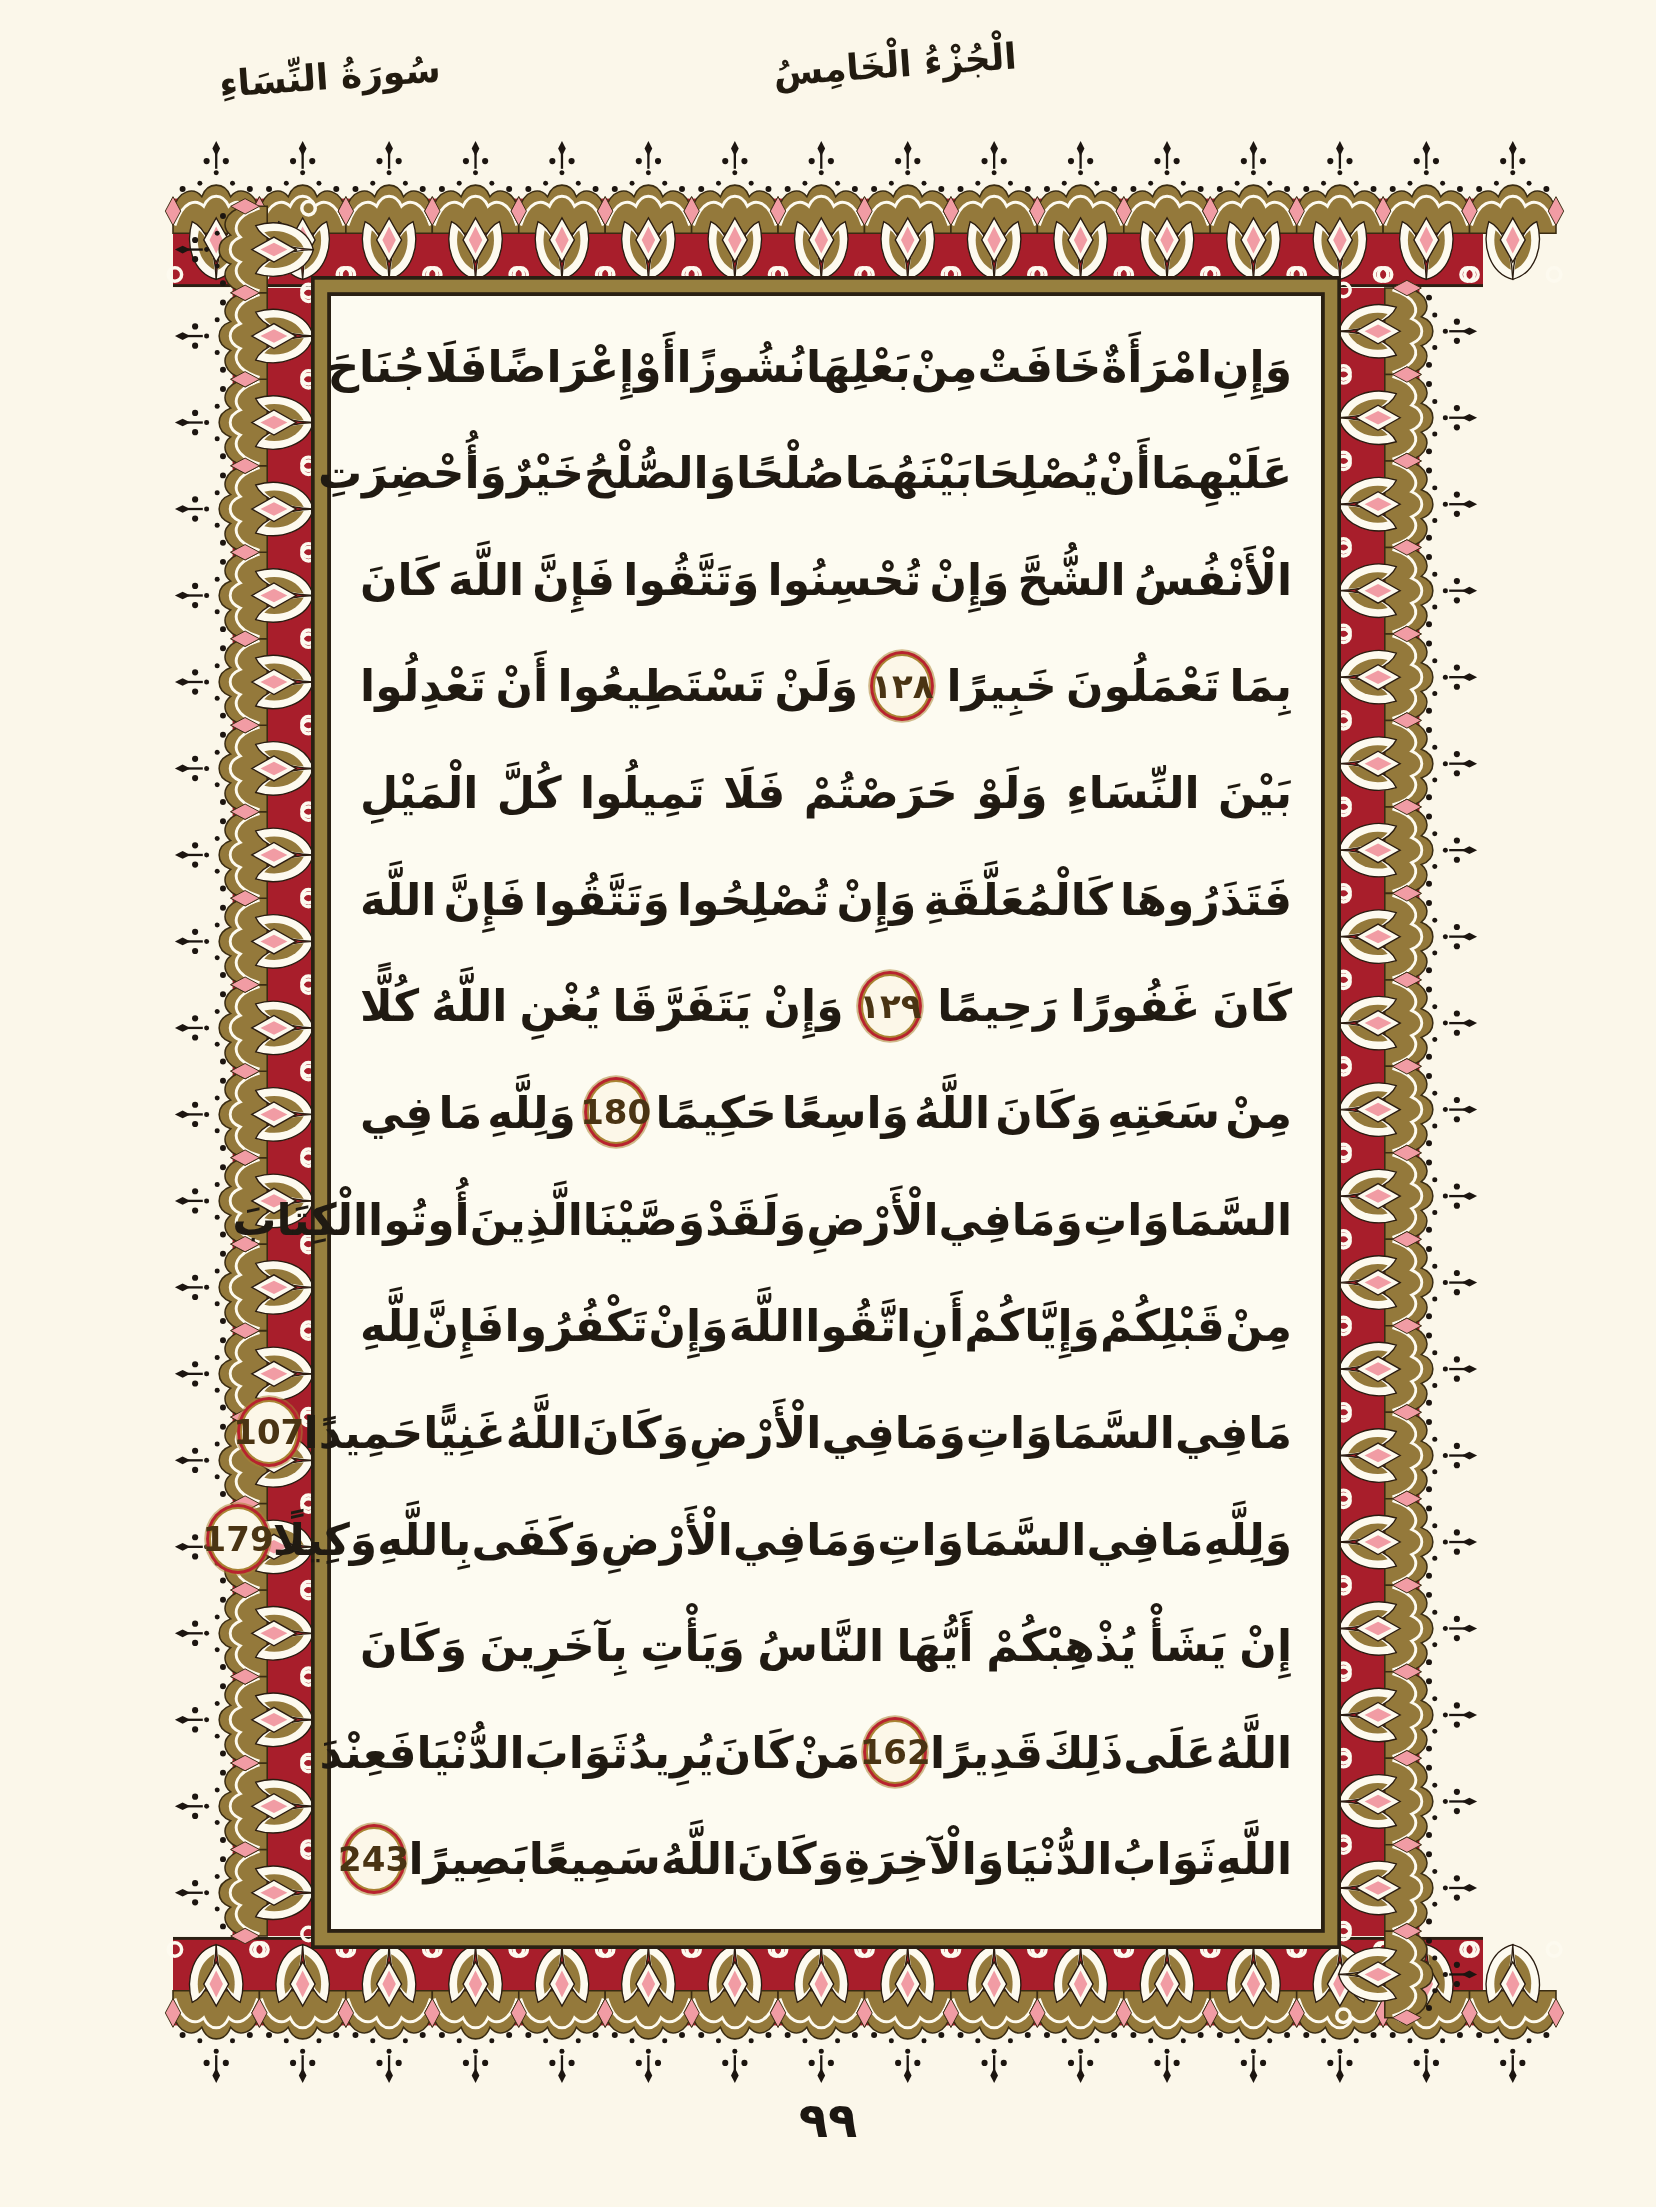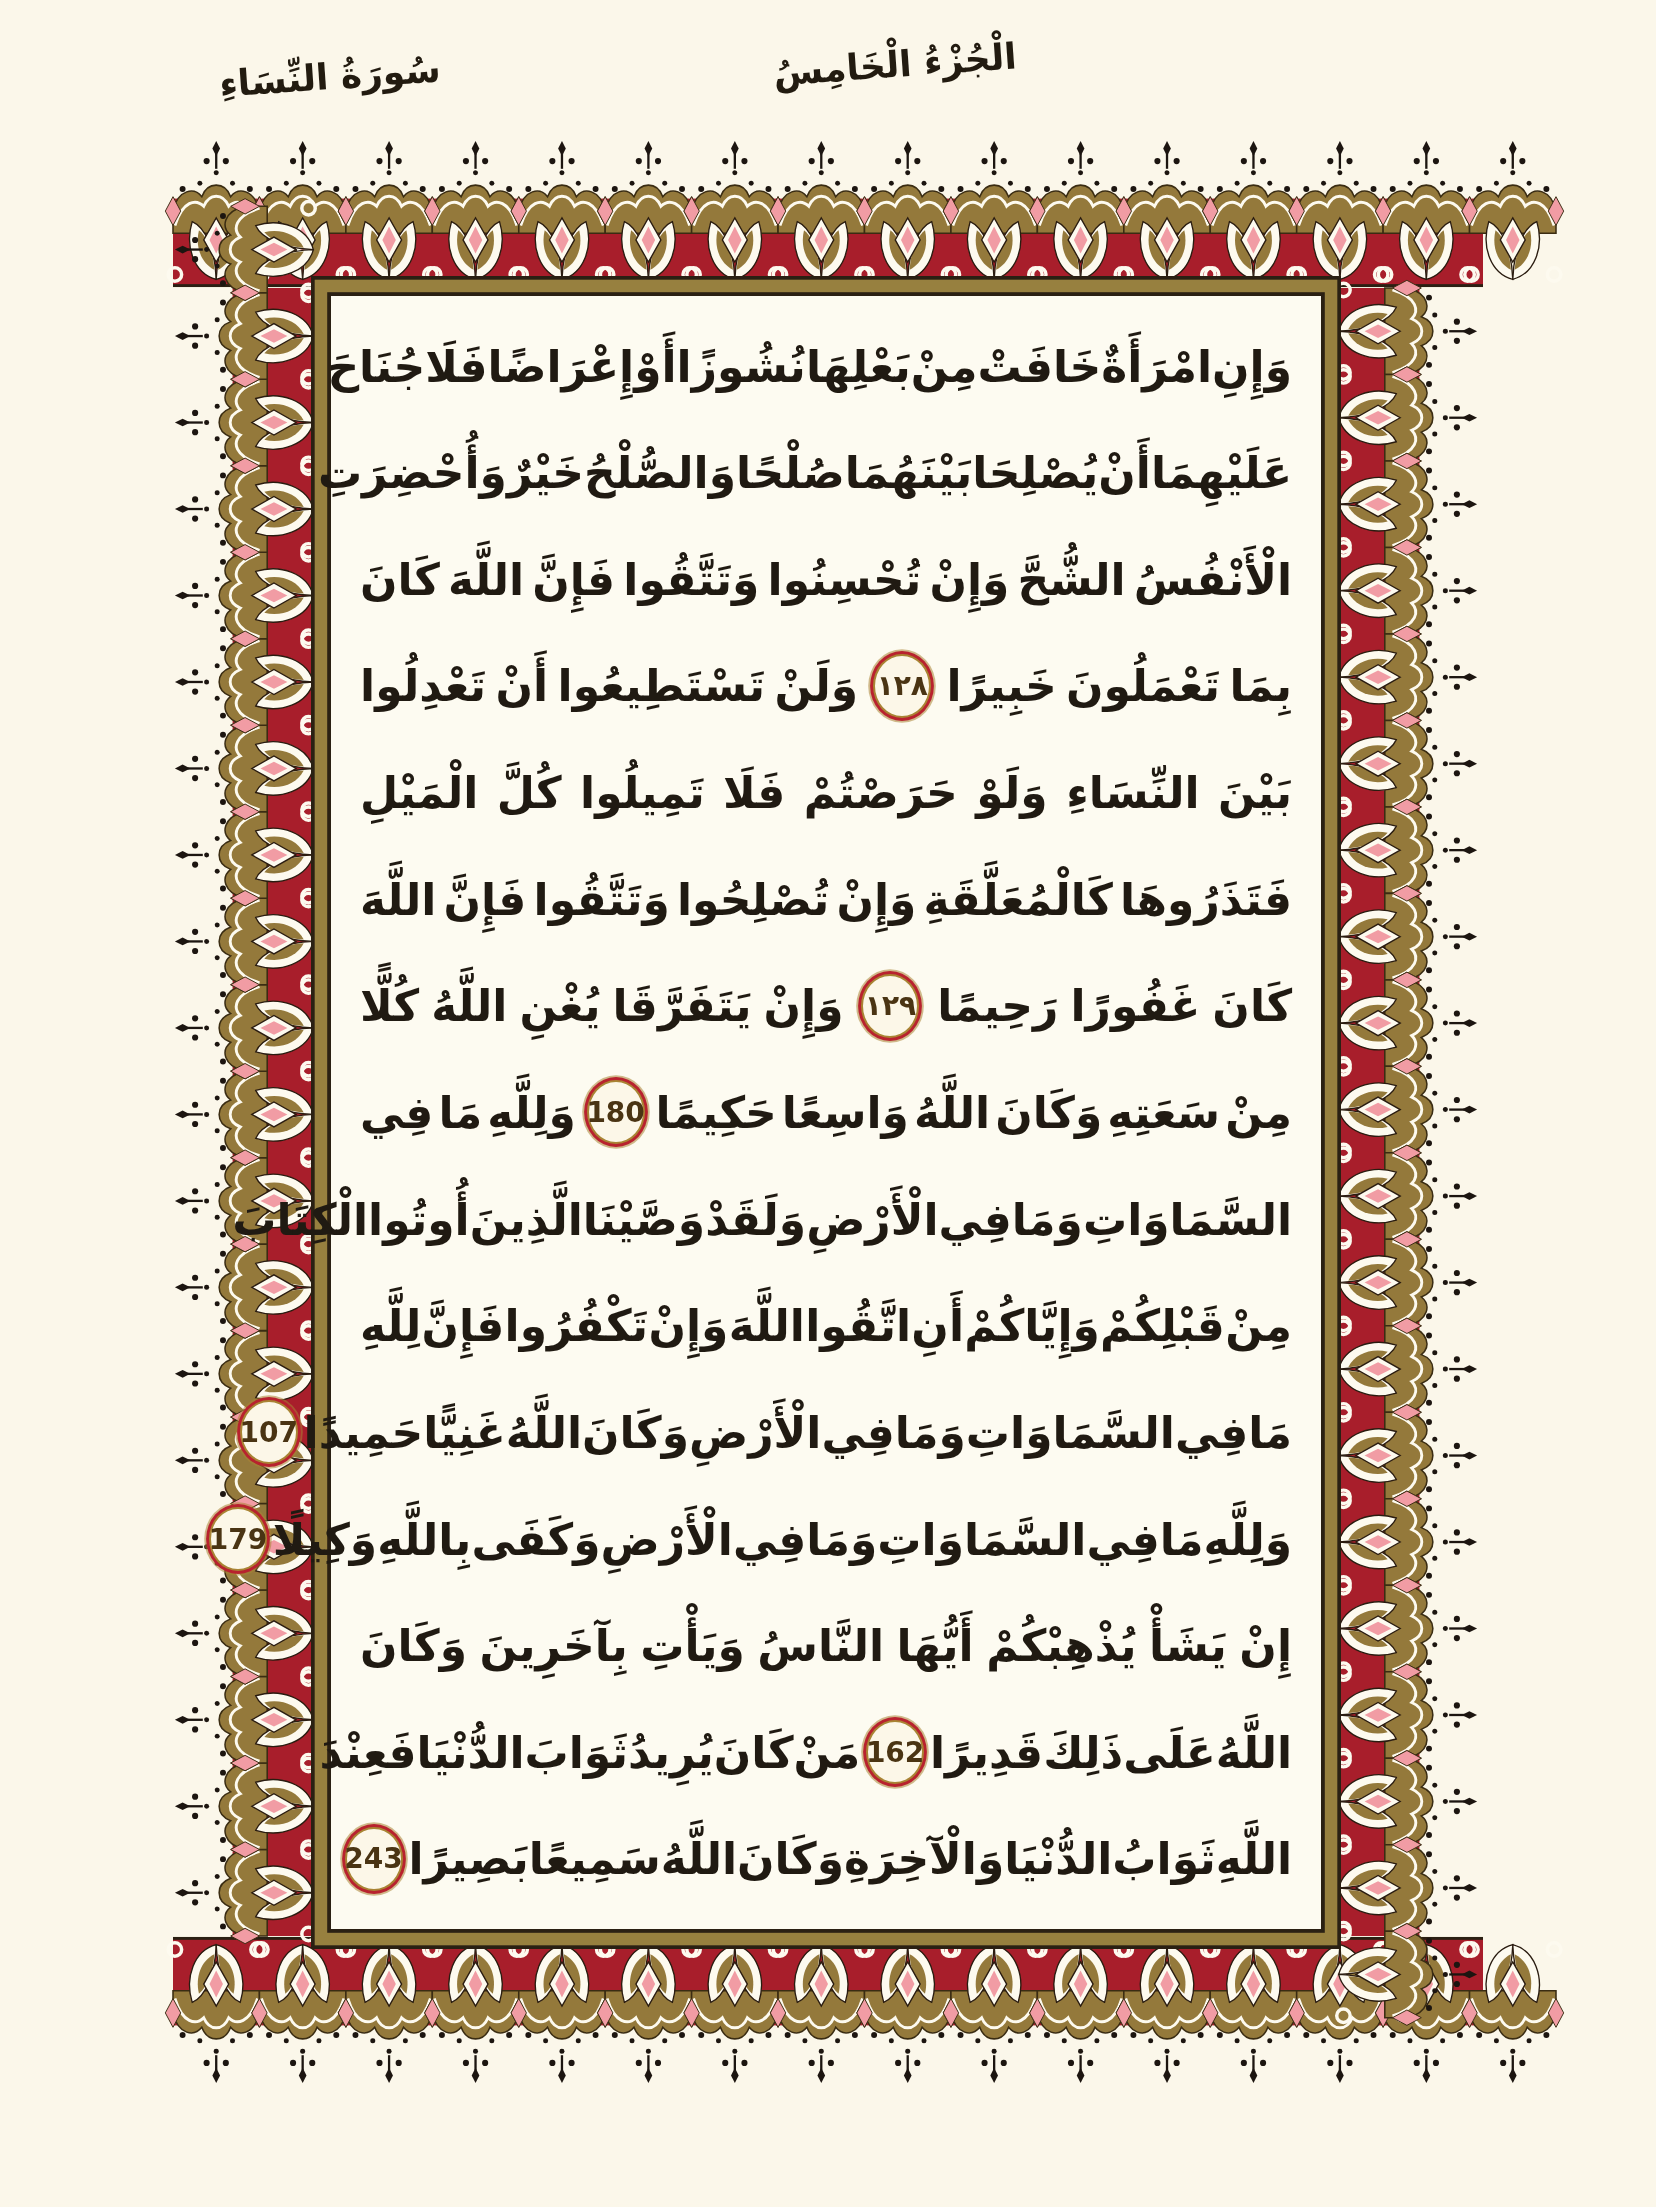--- a/index.html
+++ b/index.html
@@ -46,21 +46,21 @@
     font-size:44px;font-weight:bold;color:#201a12;
     white-space:nowrap;
   }
   .qline .w{display:inline-block;}
   .vmark{
     display:inline-flex;align-items:center;justify-content:center;
     width:54px;height:60px;border-radius:50%;
     background:#fcf7e8;
     border:2.9px solid #a98434;
     box-shadow:0 0 0 2.9px #b8222e,0 0 0 4.8px rgba(169,132,52,.55);
-    font-size:28px;font-weight:bold;color:#4a3413;
+    font-size:34px;font-weight:bold;color:#4a3413;
     flex:0 0 auto;margin:0 5.8px;
   }
 
   
   .pagenum{
     position:absolute;left:0;right:0;top:2092px;
     text-align:center;
     font-size:48px;font-weight:bold;color:#1c1712;
   }
 </style>
@@ -363,14 +363,15 @@
         <span class="w">الدُّنْيَا</span>
         <span class="w">وَالْآخِرَةِ</span>
         <span class="w">وَكَانَ</span>
         <span class="w">اللَّهُ</span>
         <span class="w">سَمِيعًا</span>
         <span class="w">بَصِيرًا</span>
         <span class="vmark">243</span>
       </div>
     </div>
 
+  <div class="pagenum">٩٩</div>
 </div>
 
 
 </body></html>

